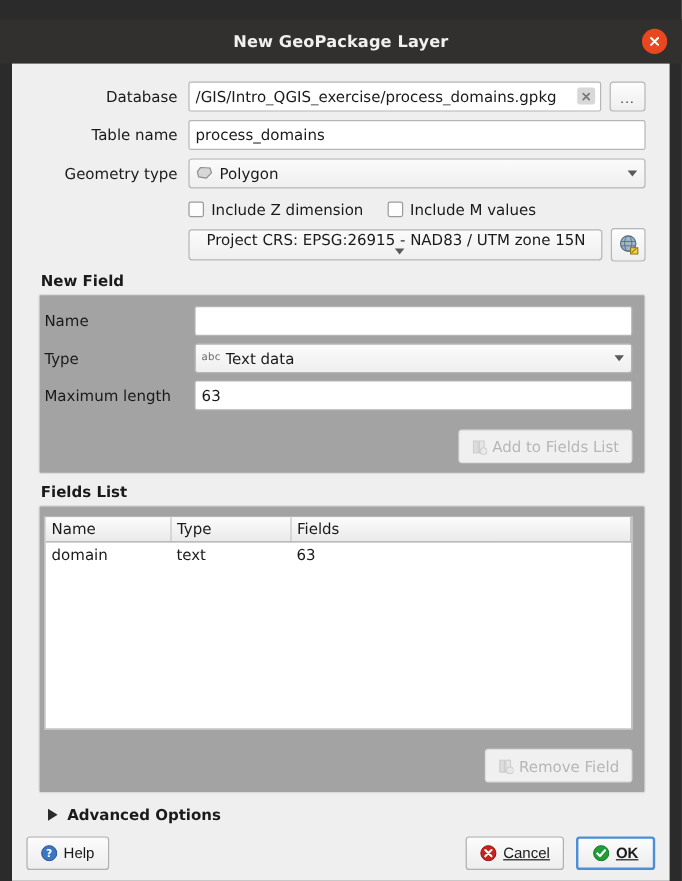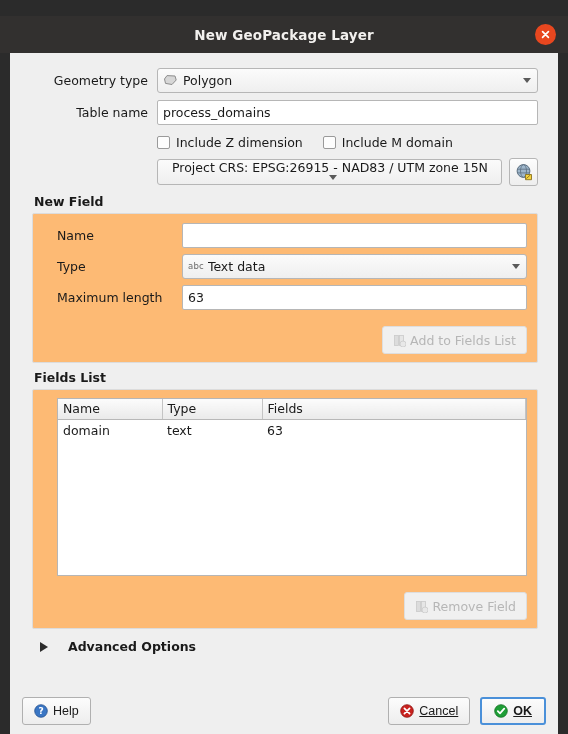--- a/index.html
+++ b/index.html
@@ -220,23 +220,23 @@
   }
   
   .grp-title {
     font-size: 12.5px;
     font-weight: bold;
     margin: 7px 0 4px 2px;
   }
   .groupbox {
     border: 1px solid #dcdcdc;
     border-radius: 2px;
-    background: #fdba74;
-    box-sizing: border-box;
-    padding: 8px 10px 8px 24px;
+    background: #a3a3a3;
+    box-sizing: border-box;
+    padding: 8px 10px 8px 4px;
   }
   .gf-row {
     display: flex;
     align-items: center;
     height: 26px;
     margin-bottom: 5px;
   }
   .gf-lbl {
     width: 125px;
     text-align: left;
@@ -289,21 +289,20 @@
     border: none;
   }
   .col-name { width: 104px; }
   .col-type { width: 100px; }
   
   .adv {
     display: flex;
     align-items: center;
     margin: 10px 0 0 8px;
     cursor: pointer;
-    gap: 12px;
   }
   .tri {
     width: 0; height: 0;
     border-top: 5.5px solid transparent;
     border-bottom: 5.5px solid transparent;
     border-left: 8px solid #2b2b2b;
     margin-right: 8px;
     flex: none;
   }
   .adv-lbl { font-size: 12.5px; font-weight: bold; }
@@ -353,44 +352,56 @@
     <button class="close-btn">
       <svg width="11" height="11" viewBox="0 0 11 11">
         <path d="M2.6 2.6 L8.4 8.4 M8.4 2.6 L2.6 8.4" stroke="#ffffff" stroke-width="1.7" stroke-linecap="round"></path>
       </svg>
     </button>
   </div>
 
   <div class="body">
     <div class="content">
 
+      <div class="row">
+        <div class="lbl">Database</div>
+        <div class="field">
+          <span class="txt">/GIS/Intro_QGIS_exercise/process_domains.gpkg</span>
+          <span class="clear-icon">
+            <svg width="9" height="9" viewBox="0 0 9 9">
+              <path d="M2 2 L7 7 M7 2 L2 7" stroke="#7a7a7a" stroke-width="1.5" stroke-linecap="round"></path>
+            </svg>
+          </span>
+        </div>
+        <button class="browse-btn">...</button>
+      </div>
+
+      <div class="row">
+        <div class="lbl">Table name</div>
+        <div class="field">
+          <span class="txt">process_domains</span>
+        </div>
+      </div>
 
       <div class="row">
         <div class="lbl">Geometry type</div>
         <div class="combo">
           <svg class="poly-icon" width="15" height="13" viewBox="0 0 15 13">
             <path d="M1.5 5 L4 1.6 L12 2 L13.2 6 L9 10.5 L2.5 9.4 Z" fill="#d7d7d7" stroke="#8d8d8d" stroke-width="1" stroke-linejoin="round"></path>
           </svg>
           <span class="cmb-txt">Polygon</span>
           <span class="arrow-down"></span>
         </div>
       </div>
 
-      <div class="row">
-        <div class="lbl">Table name</div>
-        <div class="field">
-          <span class="txt">process_domains</span>
-        </div>
-      </div>
-
       <div class="cbrow">
         <span class="cb"></span>
         <span class="cb-label">Include Z dimension</span>
         <span class="cb"></span>
-        <span class="cb-label">Include M domain</span>
+        <span class="cb-label">Include M values</span>
       </div>
 
       <div class="crsrow">
         <div class="crs-combo">
           <span class="cmb-txt">Project CRS: EPSG:26915 - NAD83 / UTM zone 15N</span>
           <span class="arrow-down"></span>
         </div>
         <div class="crs-btn">
           <svg width="18" height="18" viewBox="0 0 18 18">
             <circle cx="8.5" cy="8" r="6.4" fill="#9fb7cc" stroke="#5c6f80" stroke-width="1"></circle>

